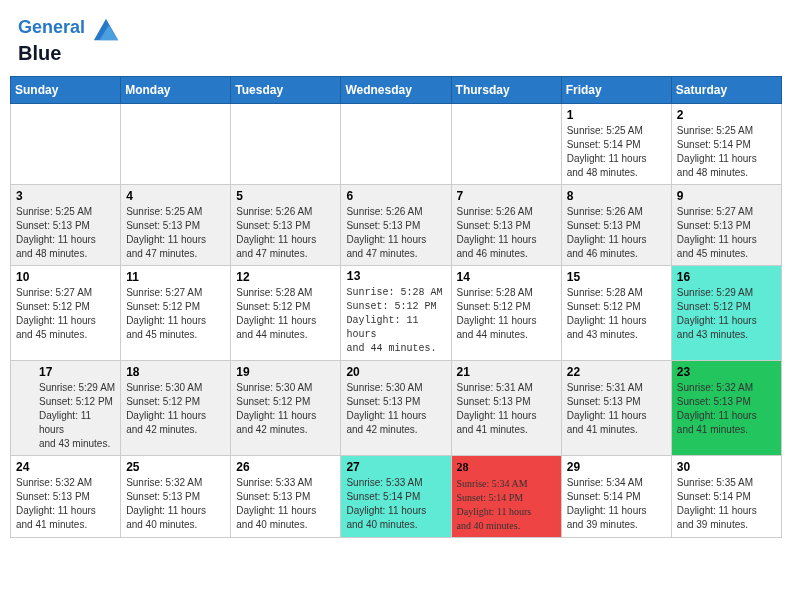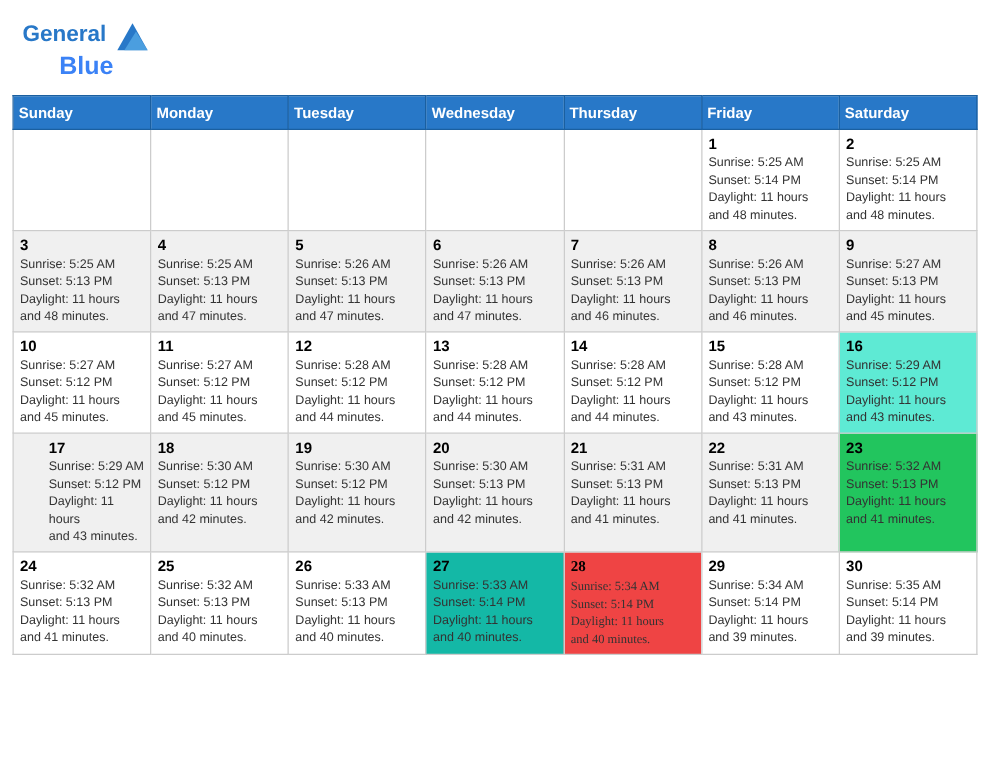--- a/index.html
+++ b/index.html
@@ -19,21 +19,20 @@
     }
     .logo {
       display: flex;
       align-items: center;
     }
     .logo-text {
       font-size: 18px;
       font-weight: bold;
       color: #333;
       line-height: 1.1;
-      text-align: center;
     }
     .logo-text span {
       color: #2878c8;
     }
     .logo-icon {
       width: 28px;
       height: 28px;
       margin-left: 2px;
     }
     .title-block {
@@ -99,21 +98,21 @@
 <div class="header">
   <div class="logo">
     <div>
       <div class="logo-text">
         <span>General</span>
         <svg class="logo-icon" viewBox="0 0 30 30" style="display:inline-block;vertical-align:middle;">
           <polygon points="2,28 15,5 28,28" fill="#2878c8"></polygon>
           <polygon points="8,28 18,12 28,28" fill="#5aaee8" opacity="0.7"></polygon>
         </svg>
       </div>
-      <div class="logo-text" style="color:#3b82f6; font-size:20px;">Blue</div>
+      <div class="logo-text" style="color:#0f172a; font-size:20px;">Blue</div>
     </div>
   </div>
   <div class="title-block">
     <div class="month-year"></div>
     <div class="location"></div>
   </div>
 </div>
 
 <table class="calendar">
   <thead>
@@ -215,21 +214,21 @@
 Daylight: 11 hours
 and 45 minutes.</div>
         </td>
         <td style="background: rgb(255, 255, 255);">
           <span class="day-number">12</span>
           <div class="day-info" style="white-space: pre-line;">Sunrise: 5:28 AM
 Sunset: 5:12 PM
 Daylight: 11 hours
 and 44 minutes.</div>
         </td>
-        <td style="background: rgb(255, 255, 255);">
+        <td style="background: rgb(255, 255, 255); font-family: Liberation Mono, monospace;">
           <span class="day-number">13</span>
           <div class="day-info" style="white-space: pre-line;">Sunrise: 5:28 AM
 Sunset: 5:12 PM
 Daylight: 11 hours
 and 44 minutes.</div>
         </td>
         <td style="background: rgb(255, 255, 255);">
           <span class="day-number">14</span>
           <div class="day-info" style="white-space: pre-line;">Sunrise: 5:28 AM
 Sunset: 5:12 PM
@@ -317,21 +316,21 @@
 Daylight: 11 hours
 and 40 minutes.</div>
         </td>
         <td style="background: rgb(255, 255, 255);">
           <span class="day-number">26</span>
           <div class="day-info" style="white-space: pre-line;">Sunrise: 5:33 AM
 Sunset: 5:13 PM
 Daylight: 11 hours
 and 40 minutes.</div>
         </td>
-        <td style="background: #14b8a6;">
+        <td style="background: #5eead4;">
           <span class="day-number">27</span>
           <div class="day-info" style="white-space: pre-line;">Sunrise: 5:33 AM
 Sunset: 5:14 PM
 Daylight: 11 hours
 and 40 minutes.</div>
         </td>
         <td style="background: #ef4444; font-family: Liberation Serif, serif;">
           <span class="day-number">28</span>
           <div class="day-info" style="white-space: pre-line;">Sunrise: 5:34 AM
 Sunset: 5:14 PM

